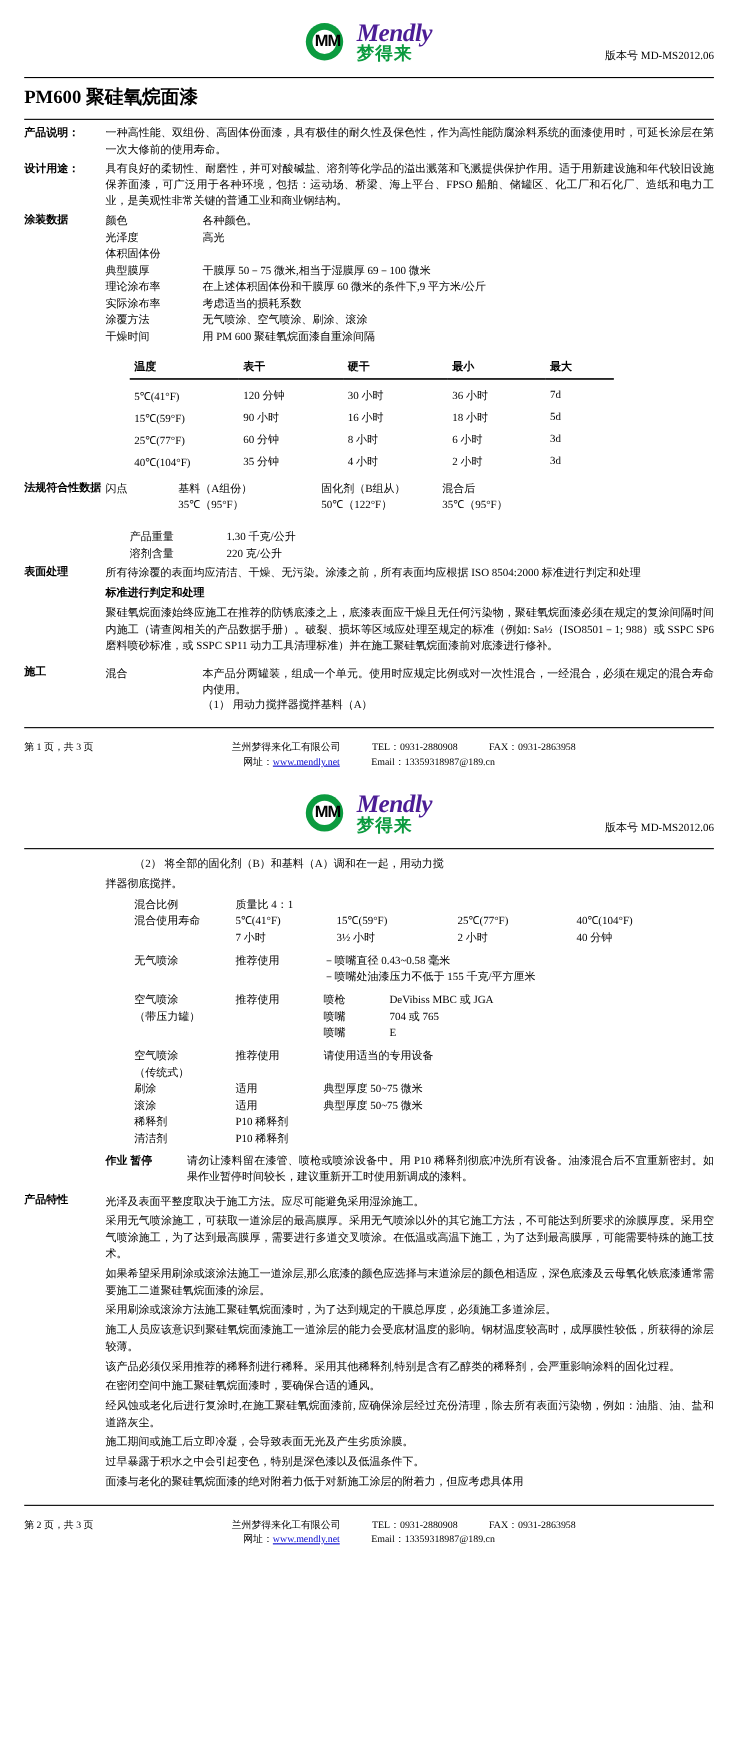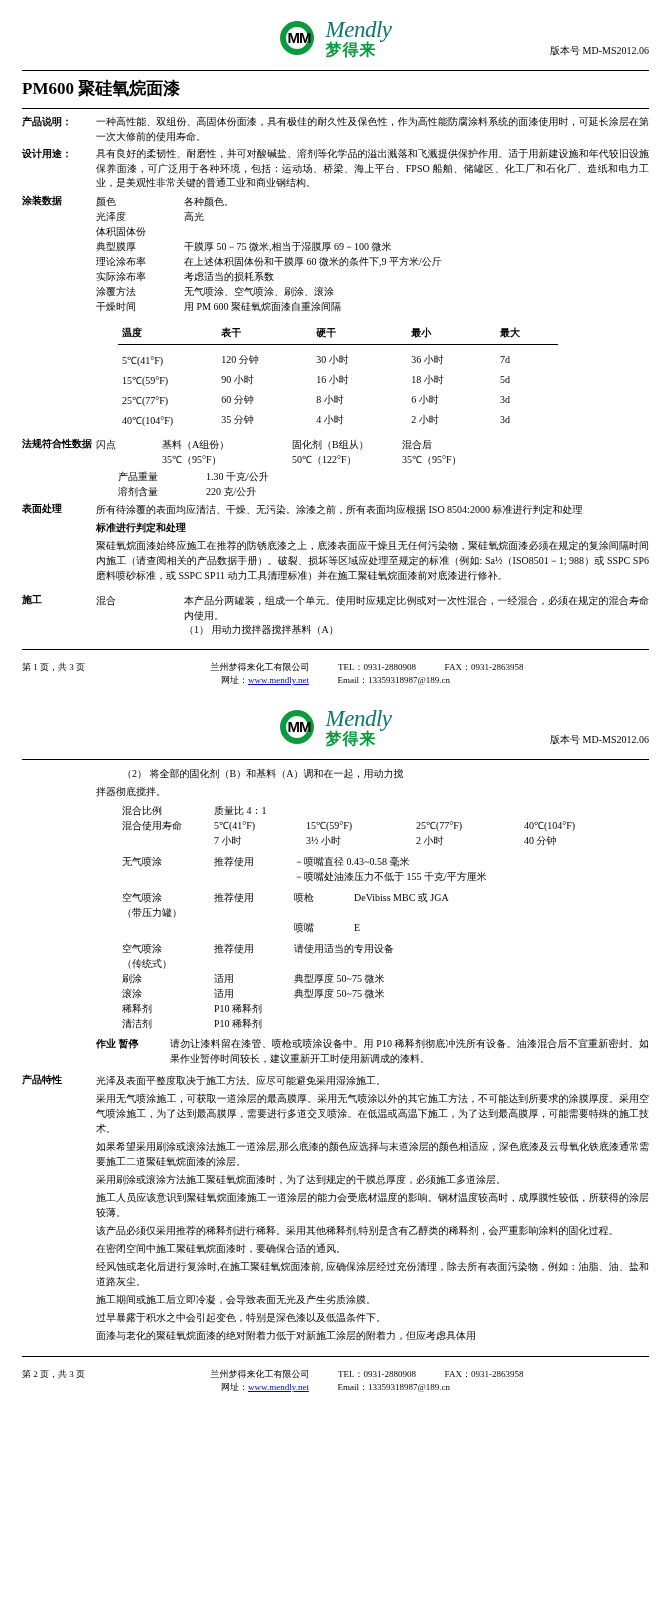--- a/index.html
+++ b/index.html
@@ -62,23 +62,23 @@
     color: #000000;
     letter-spacing: -1px;
     line-height: 16px;
   }
   .logo-text {
     line-height: 1.0;
   }
   .logo-en {
     font-family: "Liberation Serif", serif;
     font-size: 23px;
-    font-weight: normal;
+    font-weight: bold;
     font-style: italic;
-    color: #0f766e;
+    color: #4c1d95;
     letter-spacing: -0.5px;
   }
   .logo-cn {
     font-family: "Liberation Sans", sans-serif;
     font-size: 16px;
     font-weight: bold;
     color: #0b9b3f;
     letter-spacing: 1px;
     margin-top: 1px;
   }
@@ -341,21 +341,21 @@
         <div class="c2">基料（A组份）</div>
         <div class="c3">固化剂（B组从）</div>
         <div class="c4">混合后</div>
       </div>
       <div class="reg-grid">
         <div class="c1"></div>
         <div class="c2">35℃（95°F）</div>
         <div class="c3">50℃（122°F）</div>
         <div class="c4">35℃（95°F）</div>
       </div>
-      <div class="sub" style="margin-left:22px;margin-top:2px;">
+      <div class="sub" style="margin-left:22px;margin-top:14px;">
         <div class="k">产品重量</div>
         <div class="v">1.30 千克/公升</div>
       </div>
       <div class="sub" style="margin-left:22px;">
         <div class="k">溶剂含量</div>
         <div class="v">220 克/公升</div>
       </div>
     </div>
   </div>
 
@@ -460,20 +460,23 @@
     <div class="p2row">
       <div class="a">空气喷涂</div>
       <div class="b">推荐使用</div>
       <div class="c">
         <span style="display:inline-block;width:60px;">喷枪</span><span>DeVibiss  MBC 或 JGA</span>
       </div>
     </div>
     <div class="p2row">
       <div class="a">（带压力罐）</div>
       <div class="b"></div>
+      <div class="c">
+        <span style="display:inline-block;width:60px;">喷嘴</span><span>704 或 765</span>
+      </div>
     </div>
     <div class="p2row">
       <div class="a"></div>
       <div class="b"></div>
       <div class="c">
         <span style="display:inline-block;width:60px;">喷嘴</span><span>E</span>
       </div>
     </div>
 
     <div class="gap"></div>

